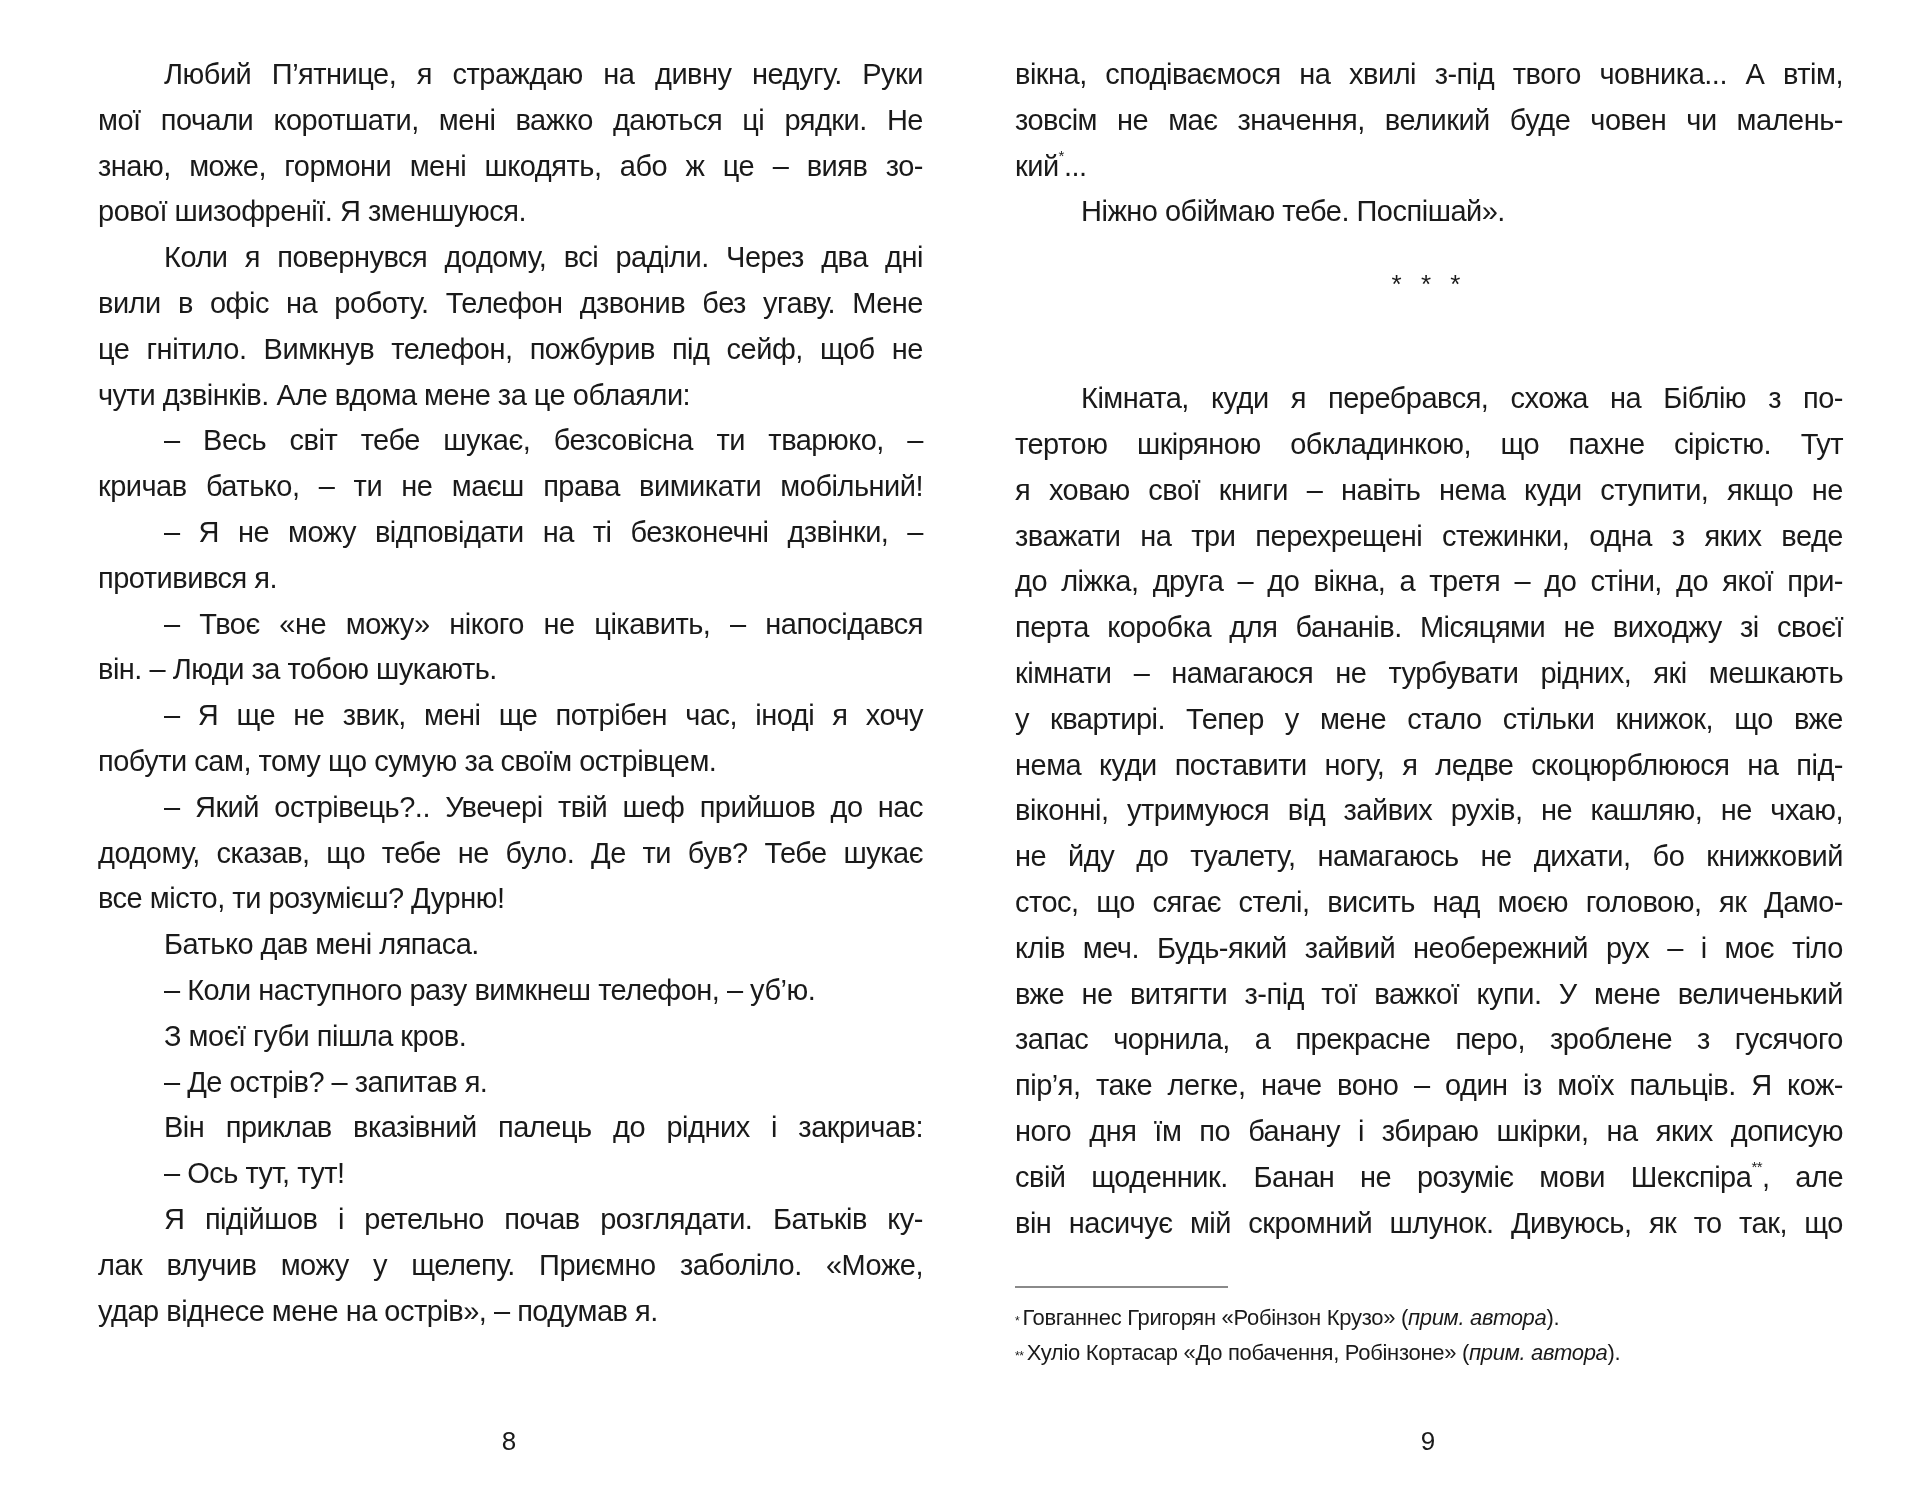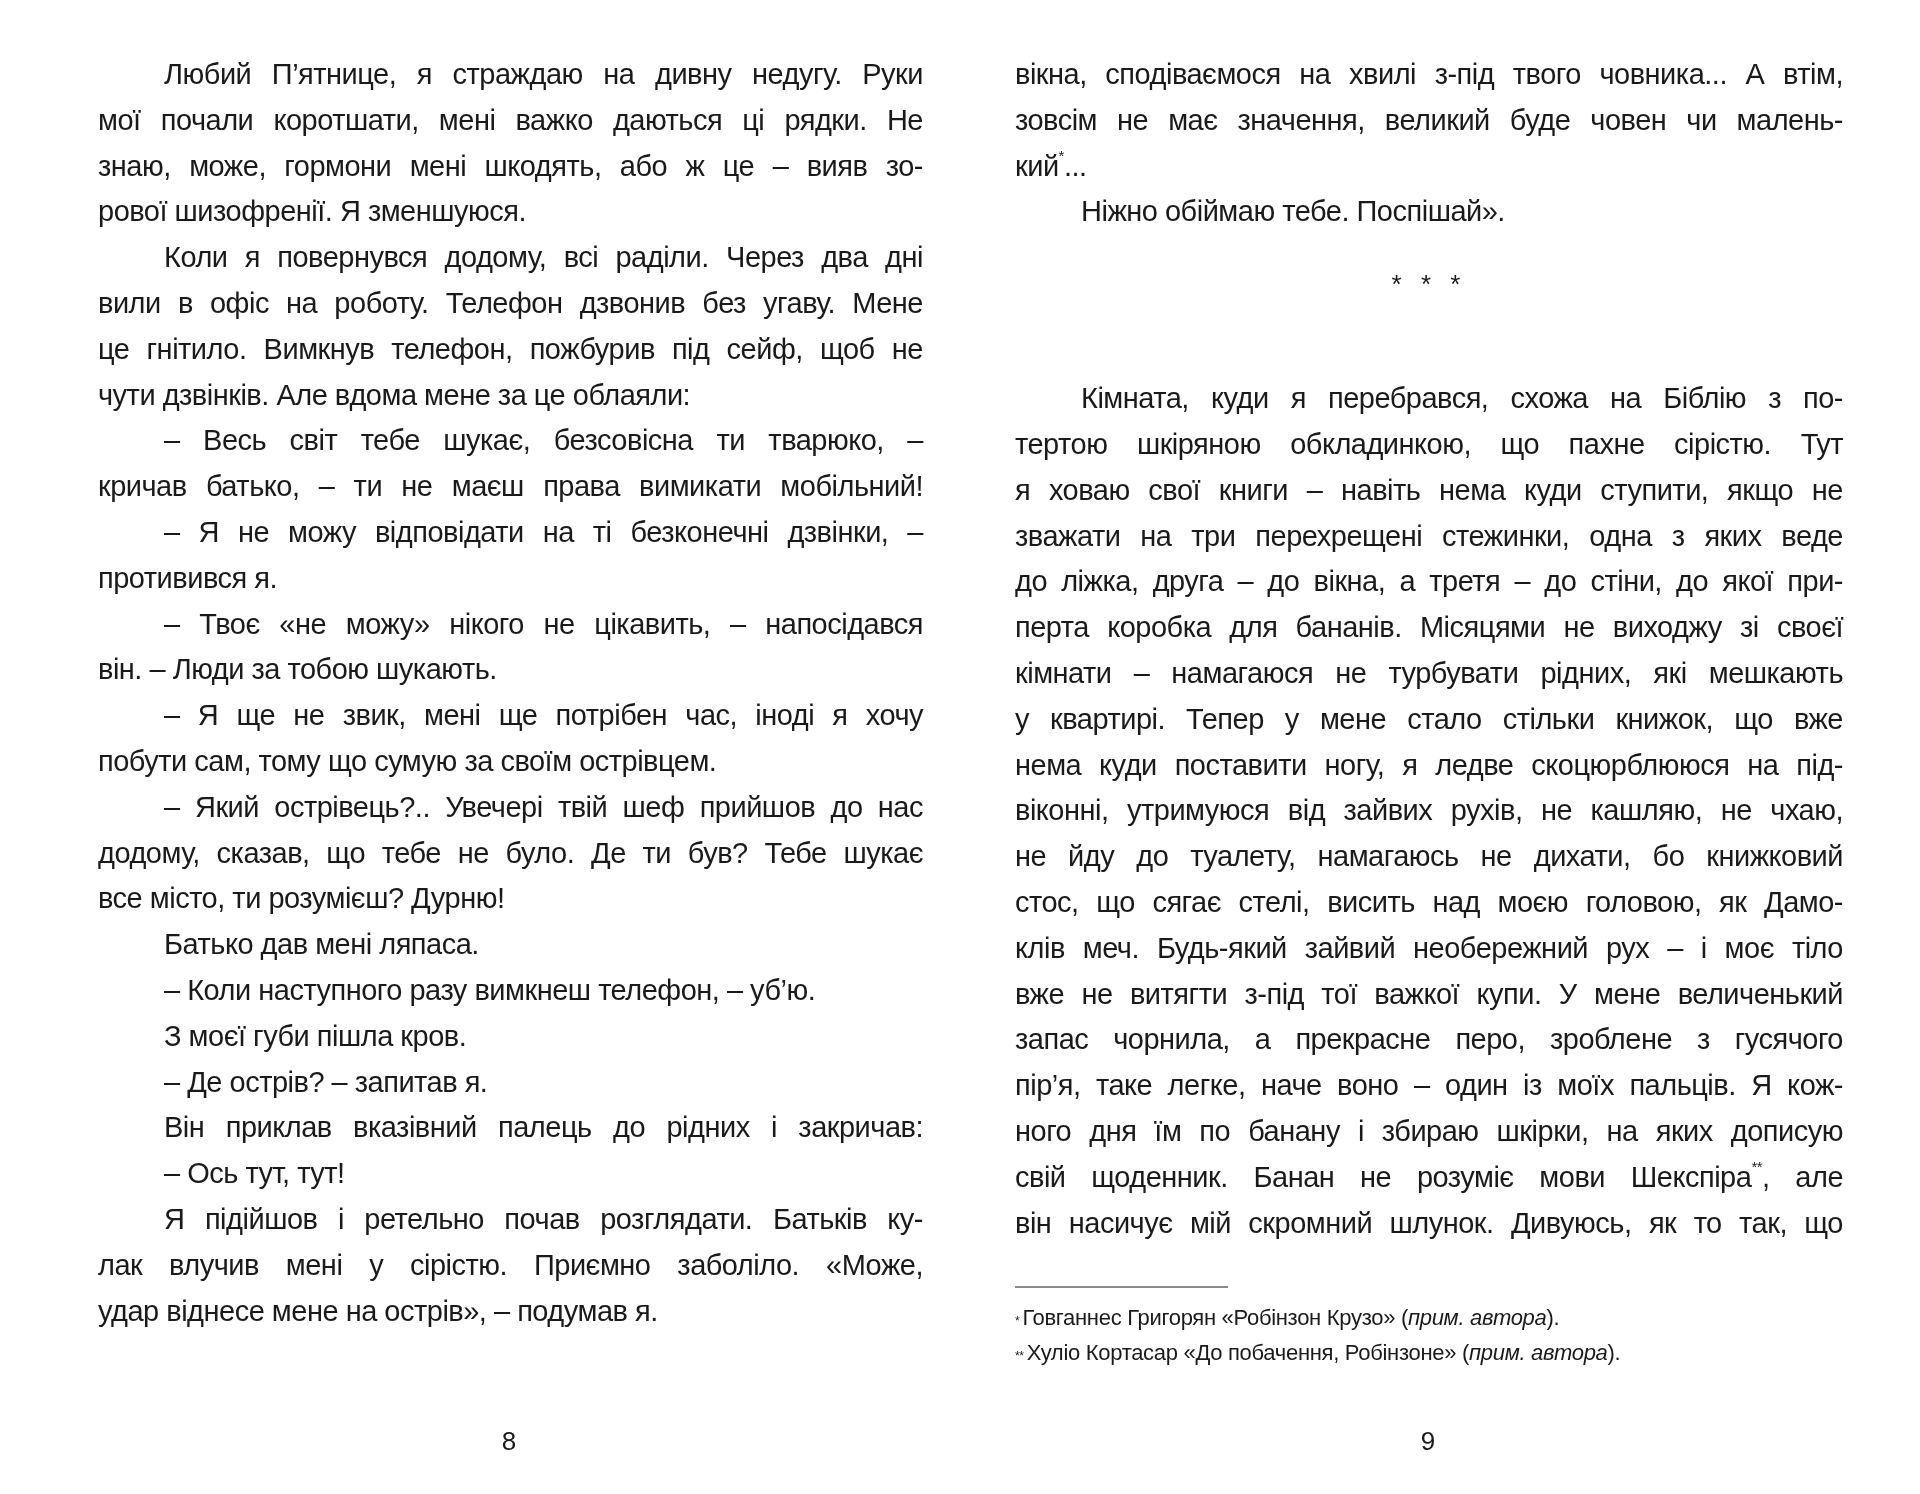--- a/index.html
+++ b/index.html
@@ -51,21 +51,21 @@
       <span class="line j ind"><span>– Який острівець?.. Увечері твій шеф прийшов до нас</span></span>
       <span class="line j"><span>додому, сказав, що тебе не було. Де ти був? Тебе шукає</span></span>
       <span class="line l"><span>все місто, ти розумієш? Дурню!</span></span>
       <span class="line l ind"><span>Батько дав мені ляпаса.</span></span>
       <span class="line l ind"><span>– Коли наступного разу вимкнеш телефон, – уб’ю.</span></span>
       <span class="line l ind"><span>З моєї губи пішла кров.</span></span>
       <span class="line l ind"><span>– Де острів? – запитав я.</span></span>
       <span class="line j ind"><span>Він приклав вказівний палець до рідних і закричав:</span></span>
       <span class="line l ind"><span>– Ось тут, тут!</span></span>
       <span class="line j ind"><span>Я підійшов і ретельно почав розглядати. Батьків ку-</span></span>
-      <span class="line j"><span>лак влучив мені у сірістю. Приємно заболіло. «Може,</span></span>
+      <span class="line j"><span>лак влучив можу у щелепу. Приємно заболіло. «Може,</span></span>
       <span class="line l"><span>удар віднесе мене на острів», – подумав я.</span></span>
     </div>
   <div class="pnum">8</div>
 </div>
 
 <div class="page" id="page-right">
   <div class="col" id="right-col">
     <div id="right-before">
         <span class="line j"><span>вікна, сподіваємося на хвилі з-під твого човника... А втім,</span></span>
         <span class="line j"><span>зовсім не має значення, великий буде човен чи малень-</span></span>

